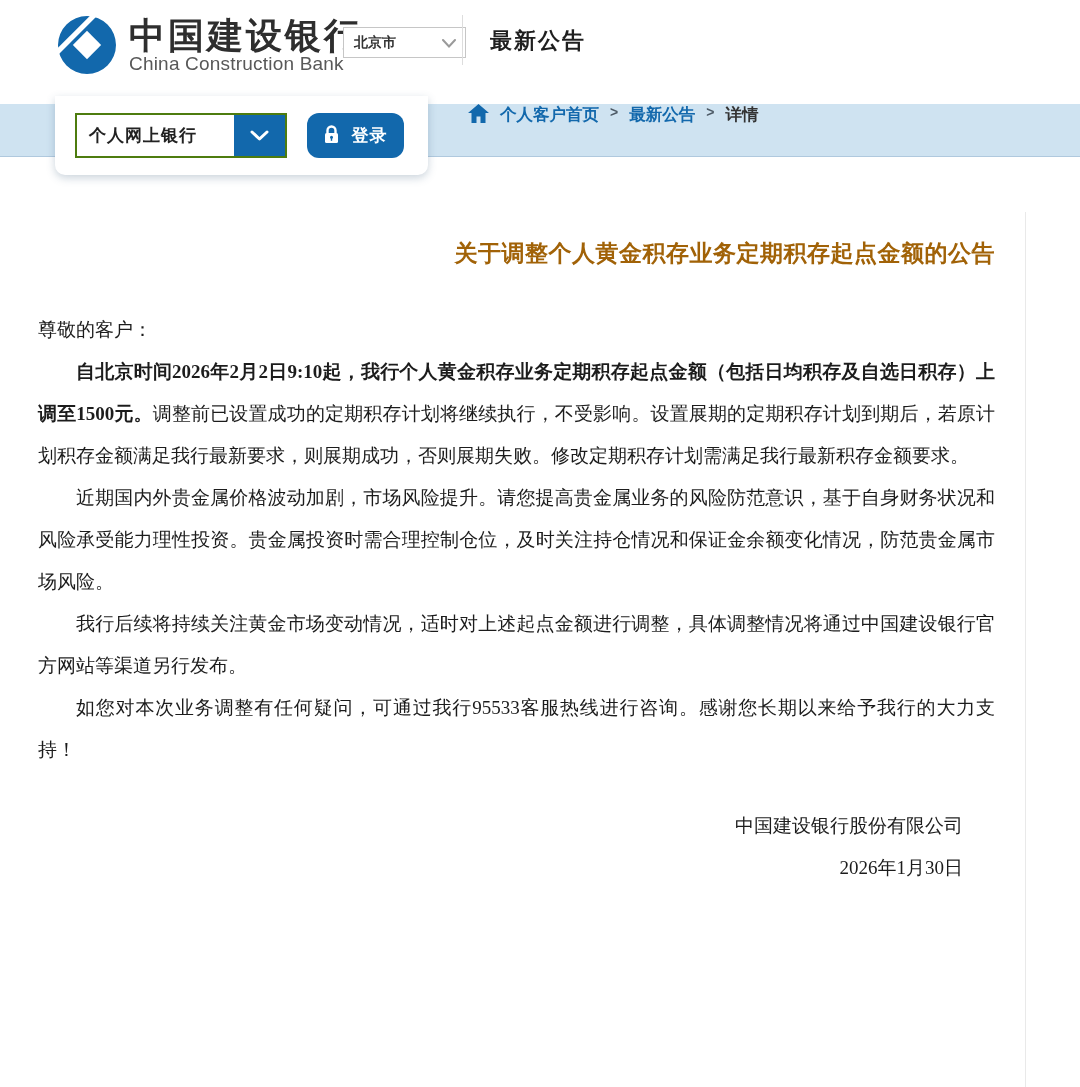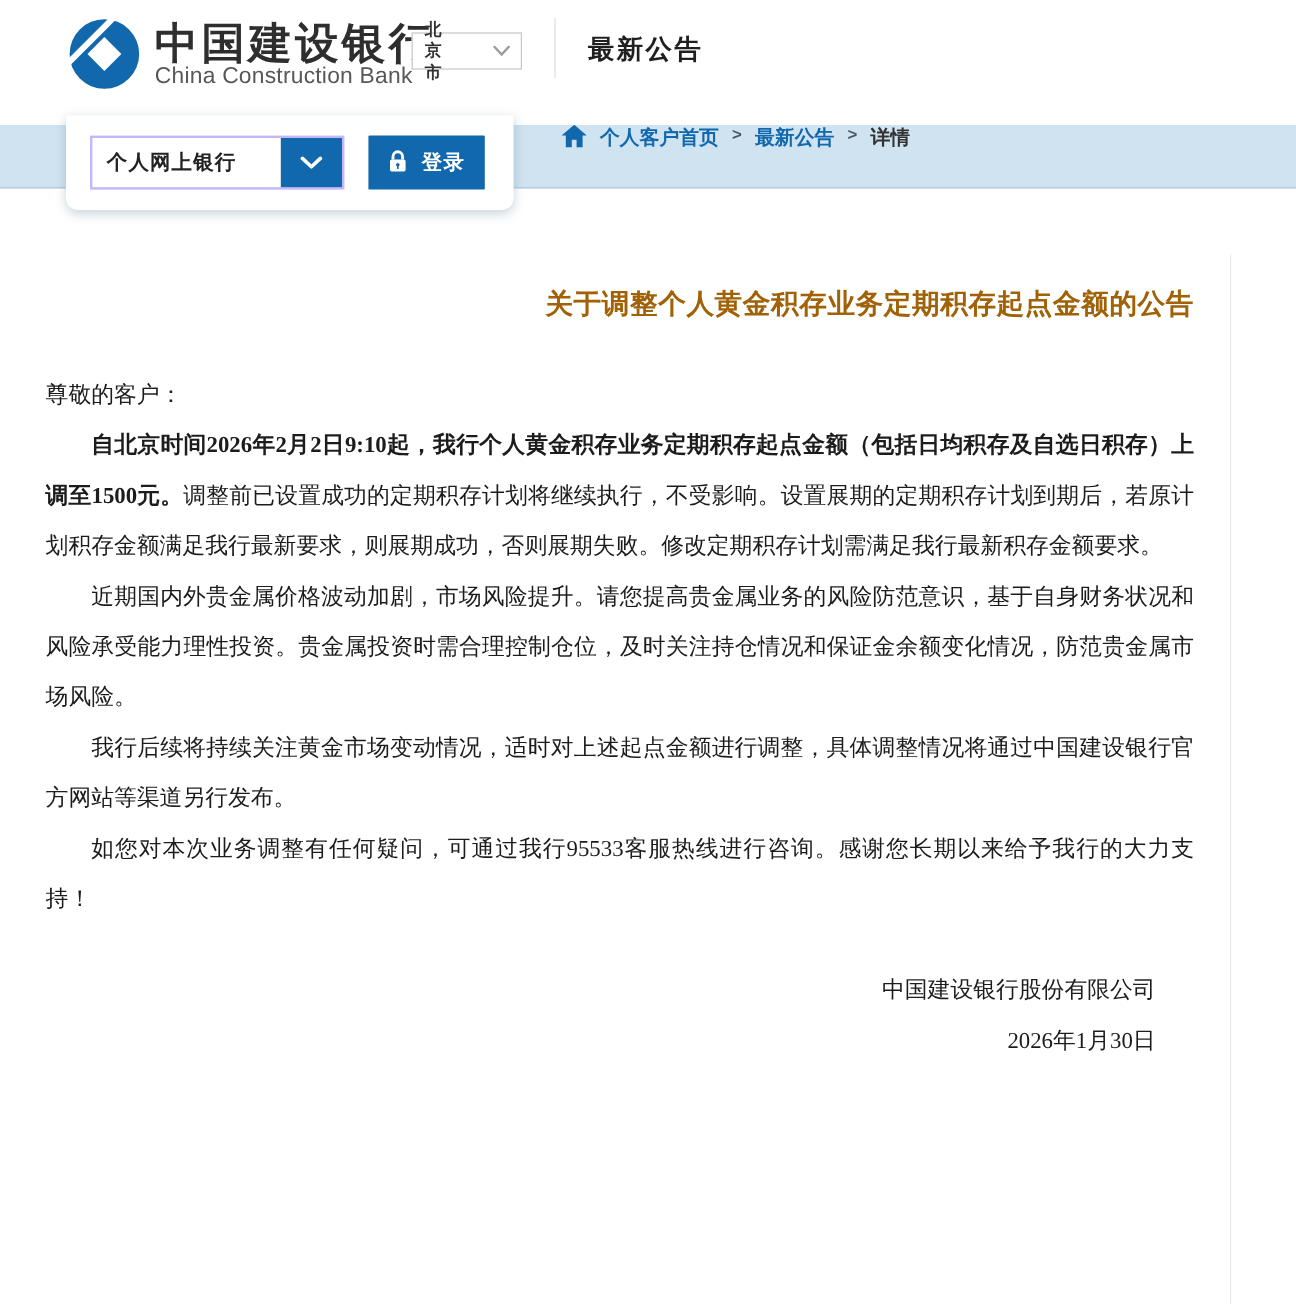--- a/index.html
+++ b/index.html
@@ -12,21 +12,21 @@
 
   
   .header { position:absolute; top:0; left:0; width:1080px; height:104px; background:#fff; z-index:3; }
   .logo-group { position:absolute; left:55px; top:13px; display:flex; align-items:center; cursor:pointer; }
   .logo-mark { width:64px; height:64px; }
   .brand-text { margin-left:10px; }
   .brand-cn { font-size:36px; font-weight:bold; color:#2e2e2e; letter-spacing:3px; line-height:32px; }
   .brand-en { font-size:19px; color:#585858; letter-spacing:0.2px; margin-top:1px; }
 
   .region-select {
-    position:absolute; left:343px; top:27px; width:92px; height:31px;
+    position:absolute; left:343px; top:27px; width:123px; height:31px;
     border:1px solid #c6c6c6; background:#fff; display:flex; align-items:center;
     justify-content:space-between; padding:0 9px 0 10px; cursor:pointer;gap:30px;
   }
   .region-label { font-size:14px; font-weight:bold; color:#333; }
 
   .header-divider { position:absolute; left:462px; top:15px; width:1px; height:50px; background:#ddd; }
   .site-section-title { position:absolute; left:490px; top:26px; font-size:22px; font-weight:bold; color:#1f1f1f; letter-spacing:2px; }
 
   
   .blue-bar {
@@ -35,28 +35,28 @@
   }
 
   
   .login-card {
     position:absolute; left:55px; top:96px; width:373px; height:79px;
     background:#fff; border-radius:0 0 10px 10px;
     box-shadow:0 3px 9px rgba(70,100,130,0.28); z-index:4;
     display:flex; align-items:flex-end; padding:0 0 17px 20px;
   }
   .channel-select {
-    width:212px; height:45px; border:2px solid #c4b5fd; background:#fff;
+    width:212px; height:45px; border:2px solid #4d7c0f; background:#fff;
     display:flex; align-items:stretch; cursor:pointer;
   }
   .channel-label { flex:1; font-size:17px; font-weight:bold; color:#222; line-height:41px; padding-left:12px; letter-spacing:1px; }
   .channel-arrow { width:51px; background:#1268ac; display:flex; align-items:center; justify-content:center; }
   .login-button {
     width:97px; height:45px; margin-left:20px; background:#1268ac; border:none;
-    border-radius:1px; display:flex; align-items:center; justify-content:center;
+    border-radius:12px; display:flex; align-items:center; justify-content:center;
     gap:13px; cursor:pointer;
   }
   .login-label { font-size:17px; font-weight:bold; color:#fff; letter-spacing:1px; }
 
   
   .breadcrumb {
     position:absolute; left:468px; top:104px; height:53px; z-index:2;
     display:flex; gap:11px;
     font-size:16.5px; font-weight:bold;
   }

